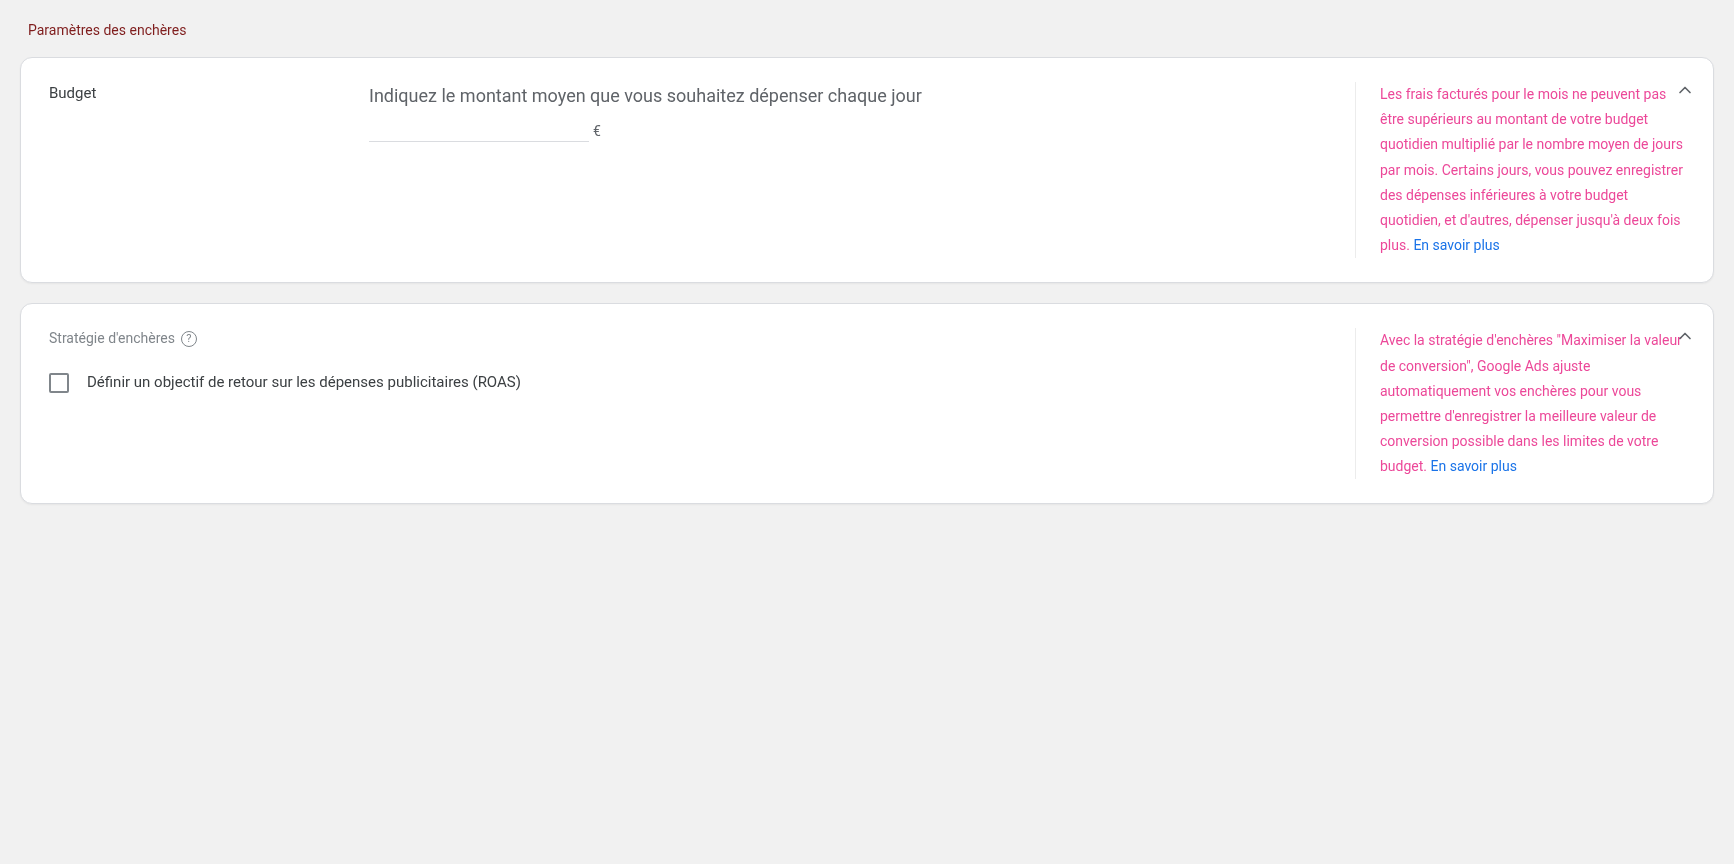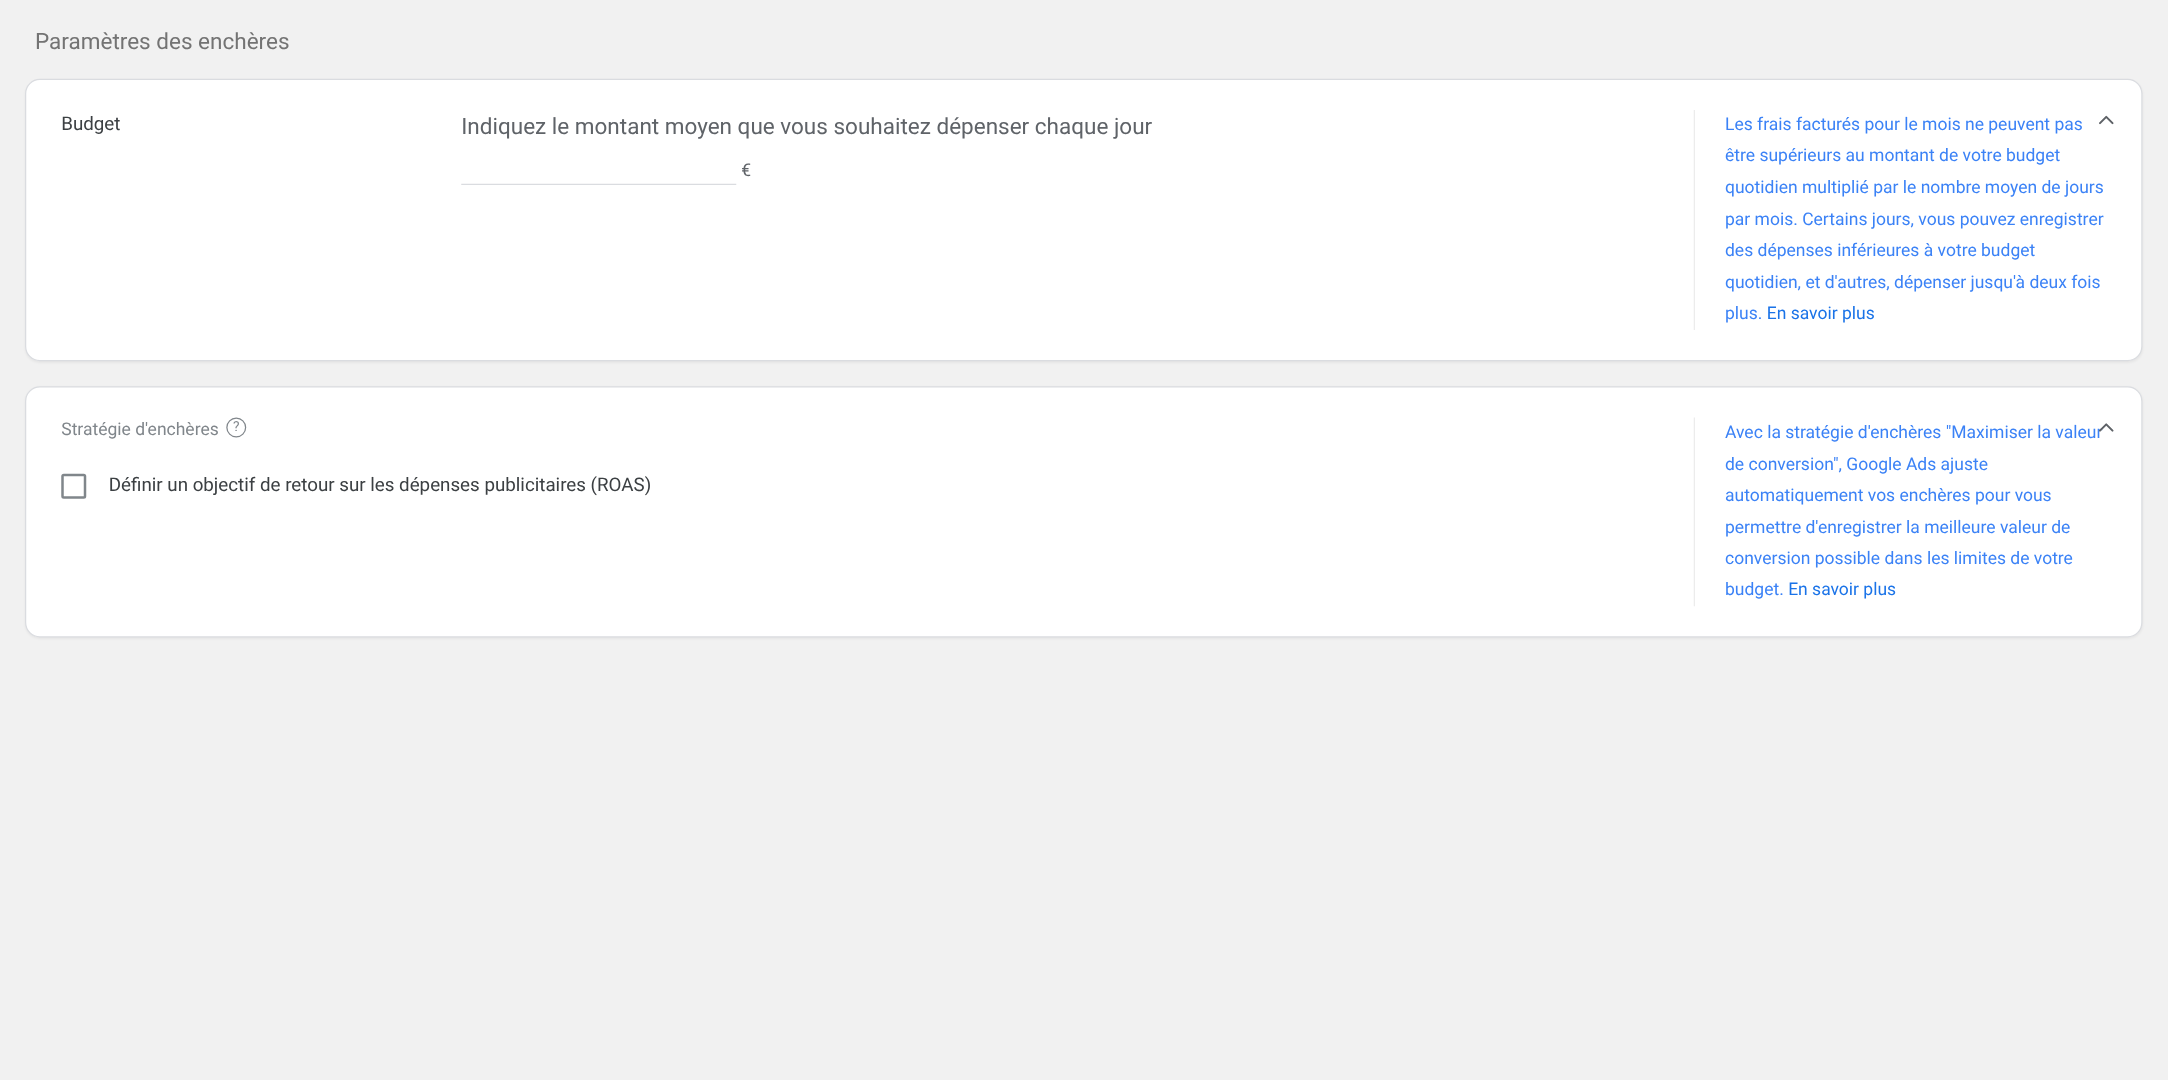--- a/index.html
+++ b/index.html
@@ -9,23 +9,23 @@
     }
     body {
       font-family: Roboto, Arial, sans-serif;
       background: #f1f1f1;
       padding: 20px;
       color: #3c4043;
       font-size: 14px;
       line-height: 1.5;
     }
     .page-title {
-      font-size: 18px;
+      font-size: 14px;
       font-weight: 400;
-      color: #737373;
+      color: #7f1d1d;
       margin-bottom: 16px;
       margin-left: 8px;
     }
     .card {
       background: #fff;
       border: 1px solid #dadce0;
       border-radius: 12px;
       margin-bottom: 20px;
       padding: 24px 28px;
       display: flex;
@@ -90,20 +90,21 @@
     }
     .link {
       color: #1a73e8;
       cursor: pointer;
       text-align: center;
     }
     .strategy-label {
       color: #80868b;
       font-size: 14px;
       display: inline-flex;
+      align-items: center;
       gap: 6px;
     }
     .strategy-value {
       color: #3c4043;
       font-size: 15px;
       margin-top: 4px;
     }
     .checkbox-row {
       display: flex;
       align-items: center;
@@ -128,21 +129,21 @@
       border: 1.3px solid #80868b;
       border-radius: 50%;
       display: inline-flex;
       align-items: center;
       justify-content: center;
       font-size: 11px;
       color: #80868b;
       cursor: pointer;
     }
     .info-text {
-      color: #3b82f6;
+      color: #ec4899;
     }
   </style>
 </head>
 <body>
 
 <div class="page-title">Paramètres des enchères</div>
 
 <div class="card">
   <div class="card-label-col">Budget</div>
 

